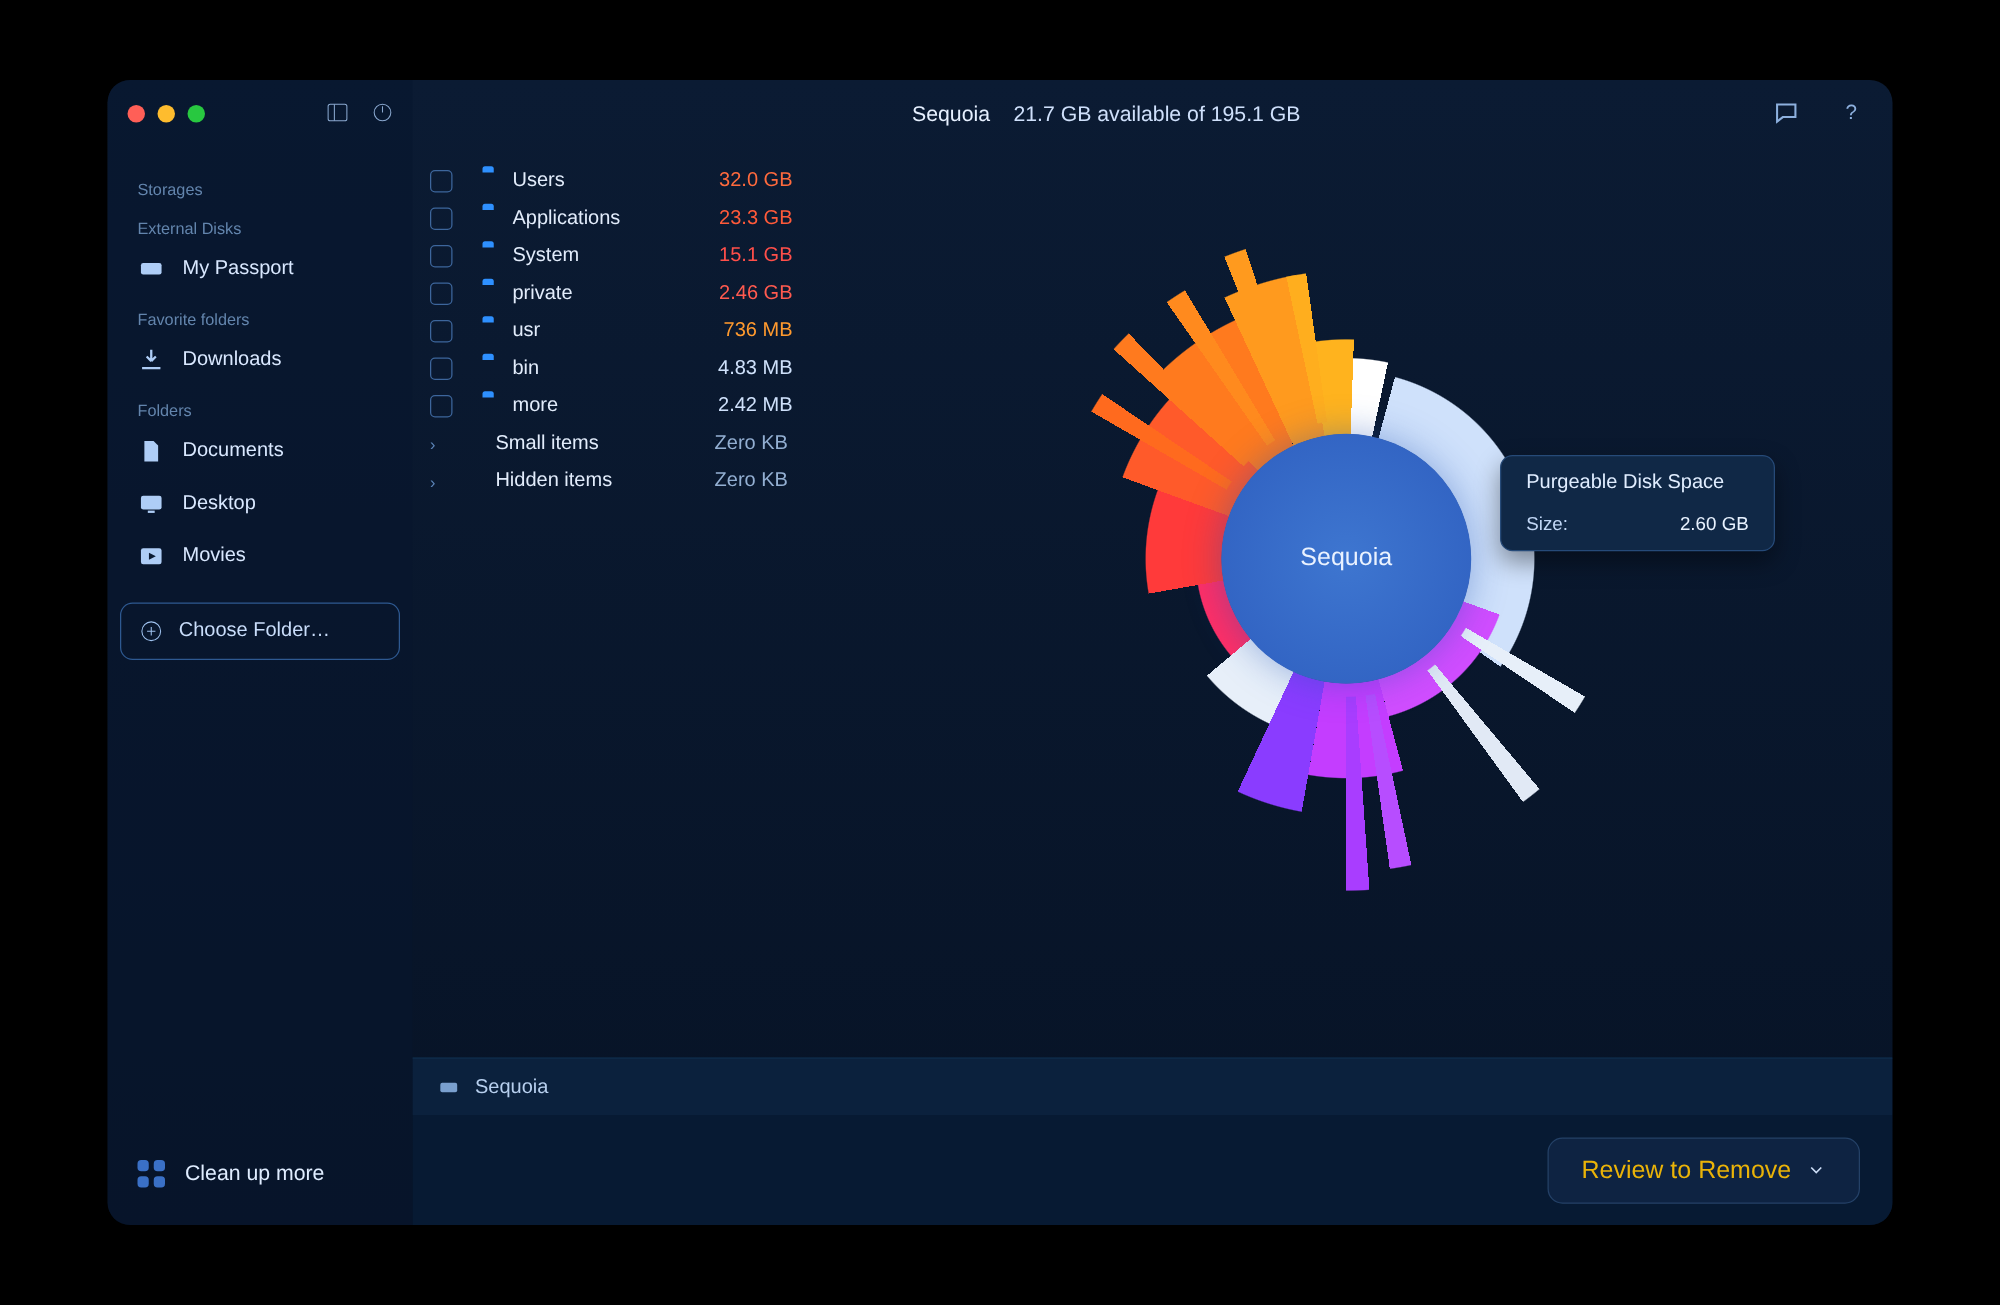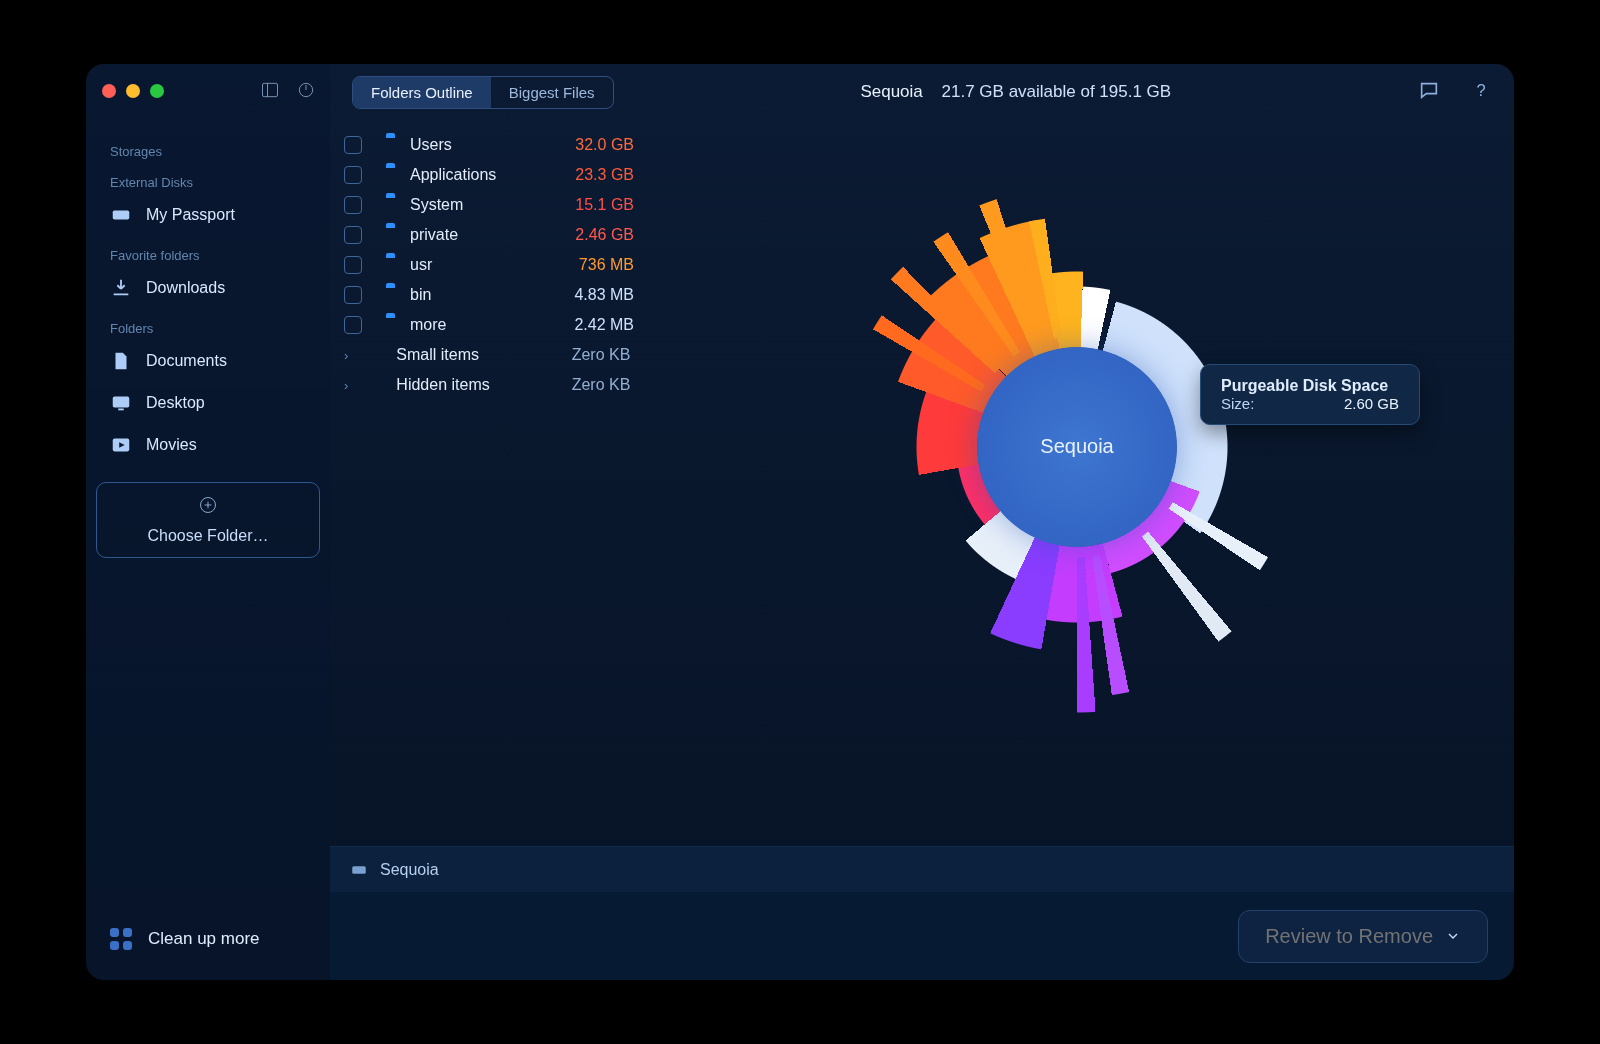--- a/index.html
+++ b/index.html
@@ -43,21 +43,21 @@
   .titlebtns svg{width:20px;height:20px;stroke:#8aa8cf;fill:none;}
 
   .side-row{display:flex;align-items:center;gap:14px;padding:10px 14px;border-radius:8px;color:#d9e8ff;}
   .side-row.selected{background:#2764d8;color:#fff;}
   .side-row.selected .check{margin-left:auto;}
   .side-section{font-size:13px;color:#6385ad;padding:6px 14px 4px;margin-top:6px;}
   .side-row svg{width:22px;height:22px;fill:#aecdf6;}
   .side-row.selected svg{fill:#fff;}
   .choose{
     margin-top:16px;border:1px solid #2e5991;border-radius:10px;
-    display:flex;align-items:center;gap:12px;padding:12px 14px;color:#c9ddfa;flex-direction:column;
+    display:flex;align-items:center;gap:12px;padding:12px 14px;color:#c9ddfa;
   }
   .choose svg{width:20px;height:20px;stroke:#9fc2ef;fill:none;}
   .cleanup{
     margin-top:auto;display:flex;align-items:center;gap:16px;
     padding:14px 14px;color:#e0edff;font-weight:500;font-size:17px;
   }
   .cleanup .grid{width:22px;height:22px;display:grid;grid-template-columns:1fr 1fr;gap:4px;}
   .cleanup .grid span{background:#3a70c6;border-radius:3px;}
 
   
@@ -100,37 +100,37 @@
     display:flex;align-items:center;justify-content:center;color:#eaf2ff;font-size:20px;
     box-shadow:0 0 30px rgba(30,80,180,.4);
   }
   
   .tip{
     position:absolute;top:244px;left:560px;
     background:#102846;border:1px solid #264a78;border-radius:10px;
     padding:12px 20px;color:#e0edff;font-size:16px;
     box-shadow:0 8px 20px rgba(0,0,0,.4);min-width:220px;
   }
-  .tip .tt-title{font-weight:700;margin-bottom:0;}
+  .tip .tt-title{font-weight:400;margin-bottom:16px;}
   .tip .tt-row{display:flex;gap:30px;color:#c0d6f5;font-size:15px;}
   .tip .tt-row .v{margin-left:auto;color:#e8f2ff;}
 
   
   .pathbar{
     height:46px;background:#0b213d;display:flex;align-items:center;
     padding:0 20px;gap:12px;color:#b7cfee;font-size:16px;border-top:1px solid #0f2c4b;
   }
   .pathbar svg{width:18px;height:18px;fill:#7aa0cf;}
   .footer{
     height:88px;display:flex;align-items:center;justify-content:flex-end;padding:0 26px;
     background:#071a33;
   }
   .review{
     border:1px solid #244167;border-radius:12px;
-    padding:14px 26px;font-size:20px;color:#737373;display:flex;align-items:center;gap:12px;
+    padding:14px 26px;font-size:20px;color:#eab308;display:flex;align-items:center;gap:12px;
     background:rgba(30,55,95,.35);
   }
   .review svg{width:16px;height:16px;stroke:#cbdcf5;fill:none;}
 </style>
 </head>
 <body>
 
 <div class="window">
 
   <aside class="sidebar">
@@ -214,24 +214,20 @@
           <span></span>
           <span></span>
         </span>
       <span>Clean up more</span>
     </div>
   </aside>
 
   <section class="main">
 
     <div class="topbar">
-      <div class="tabs">
-        <div class="tab active">Folders Outline</div>
-        <div class="tab">Biggest Files</div>
-      </div>
       <div class="title">
         <span class="vol">Sequoia</span>
         <span class="avail">21.7 GB available of 195.1 GB</span>
       </div>
       <div class="top-icons">
         <span><svg viewBox="0 0 24 24">
               <path d="M4 5h16v11H9l-5 4V5z" stroke-width="1.8"></path>
             </svg></span>
         <span><svg viewBox="0 0 24 24">
               <circle cx="12" cy="12" r="0"></circle>

